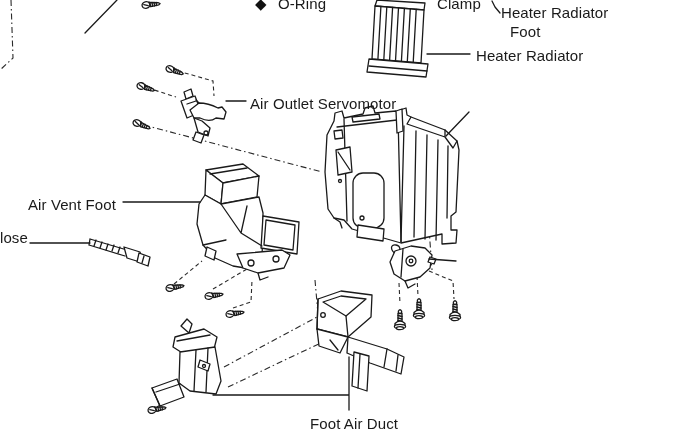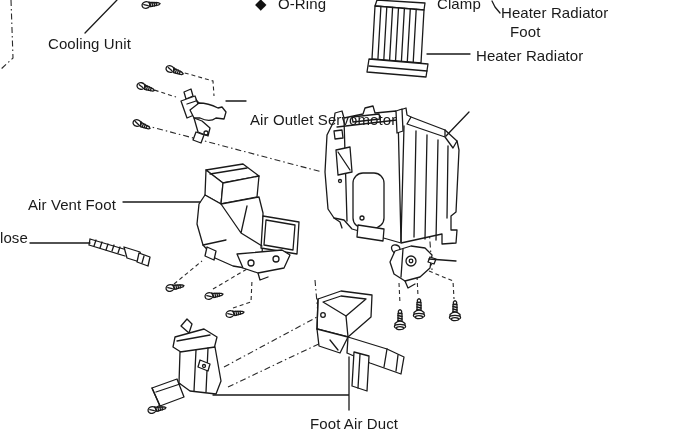--- a/index.html
+++ b/index.html
@@ -185,35 +185,34 @@
       <use href="#screwA" transform="translate(170,288) rotate(-18)"></use>
       <use href="#screwA" transform="translate(209,296) rotate(-16)"></use>
       <use href="#screwA" transform="translate(230,314) rotate(-16)"></use>
       <use href="#screwA" transform="translate(152,410) rotate(-18)"></use>
       <use href="#screwB" transform="translate(400,330)"></use>
       <use href="#screwB" transform="translate(419,319)"></use>
       <use href="#screwB" transform="translate(455,321)"></use>
     </g>
   </svg>
 
-  <div class="label" style="left:48px;top:34px">Cooling Unit</div>
 
   <div class="marker" style="left:255px;top:-4px">◆</div>
   <div class="label" style="left:278px;top:-6px">O-Ring</div>
 
   <div class="label" style="left:437px;top:-6px">Clamp</div>
 
   <div class="label" style="left:501px;top:3px">
     <span>Heater Radiator</span><br>
     <span class="indent">Foot</span>
   </div>
 
   <div class="label" style="left:476px;top:46px">Heater Radiator</div>
 
-  <div class="label" style="left:250px;top:110px">Air Outlet Servomotor</div>
+  <div class="label" style="left:250px;top:94px">Air Outlet Servomotor</div>
 
 
   <div class="label" style="left:28px;top:195px">Air Vent Foot</div>
 
   <div class="label" style="left:0px;top:228px">lose</div>
 
 
   <div class="label" style="left:310px;top:414px">Foot Air Duct</div>
 </div>
 

